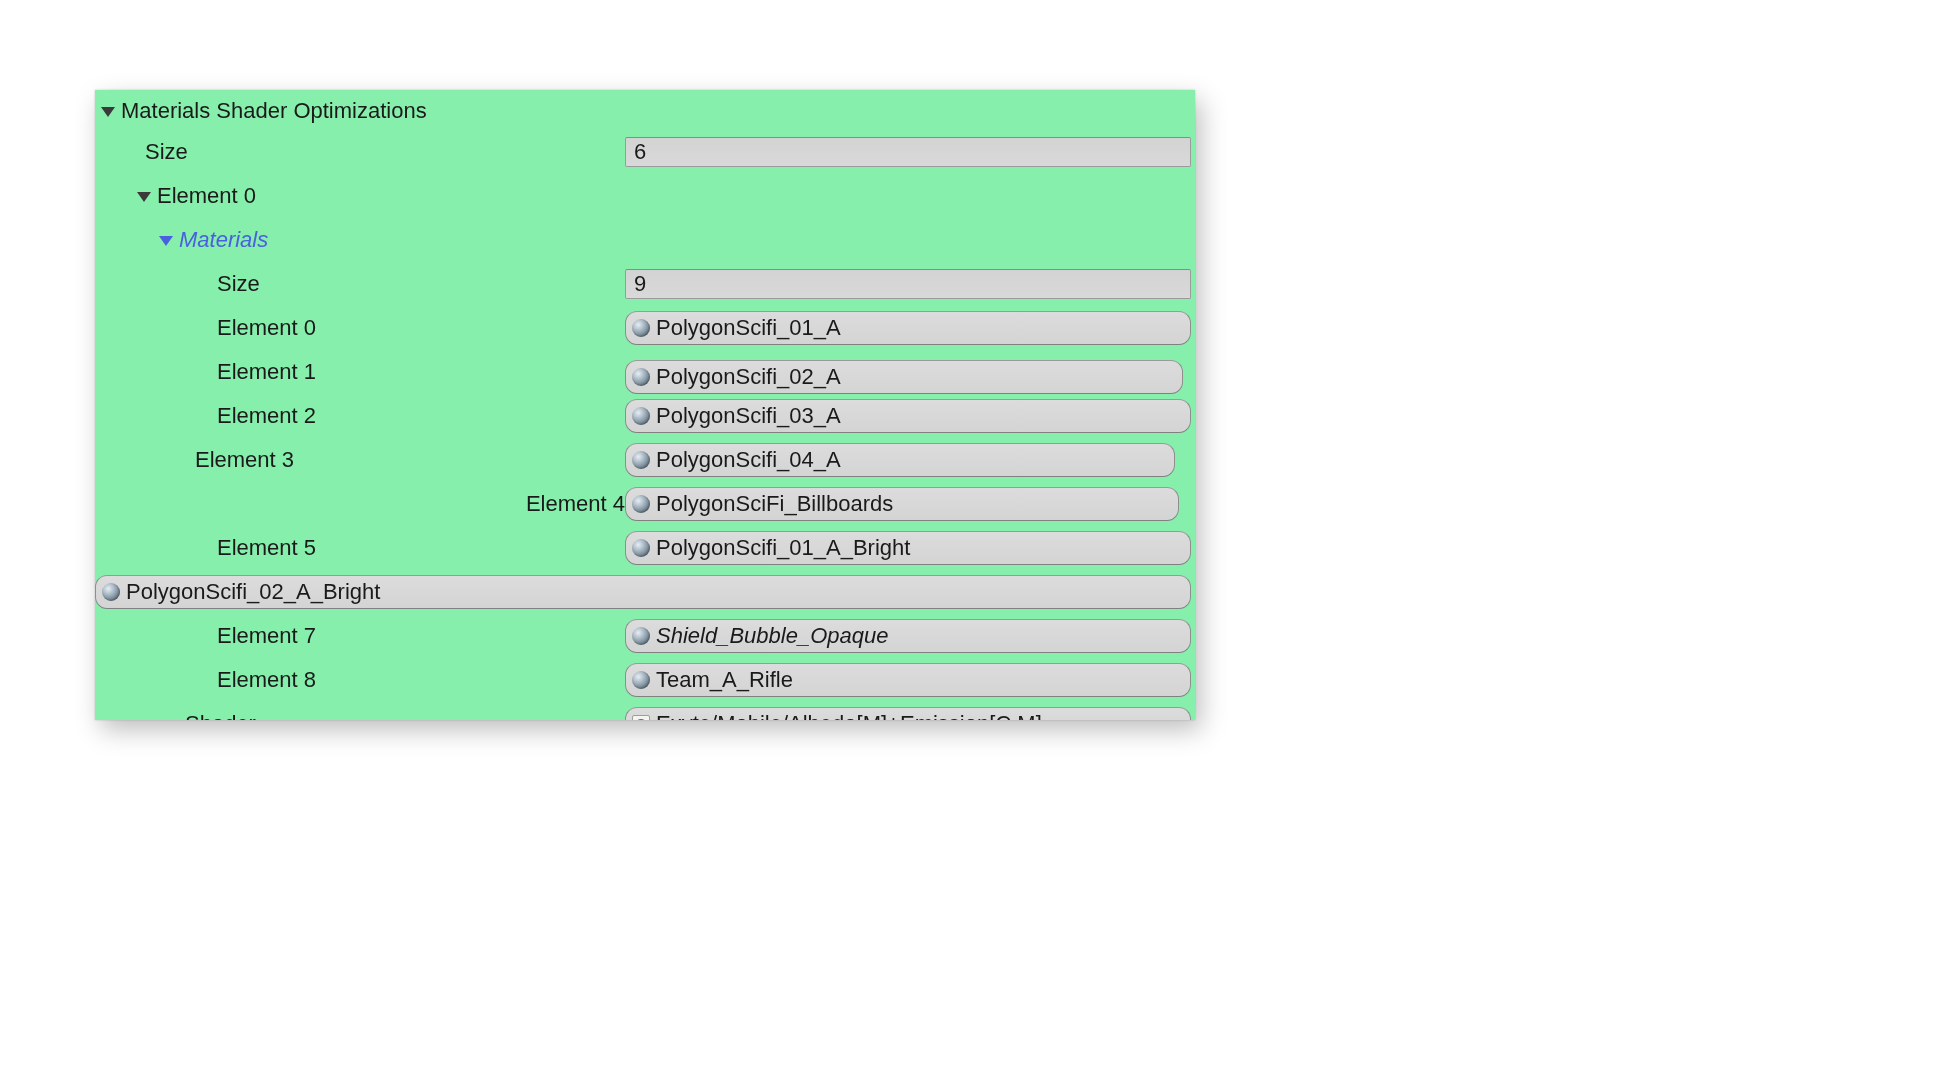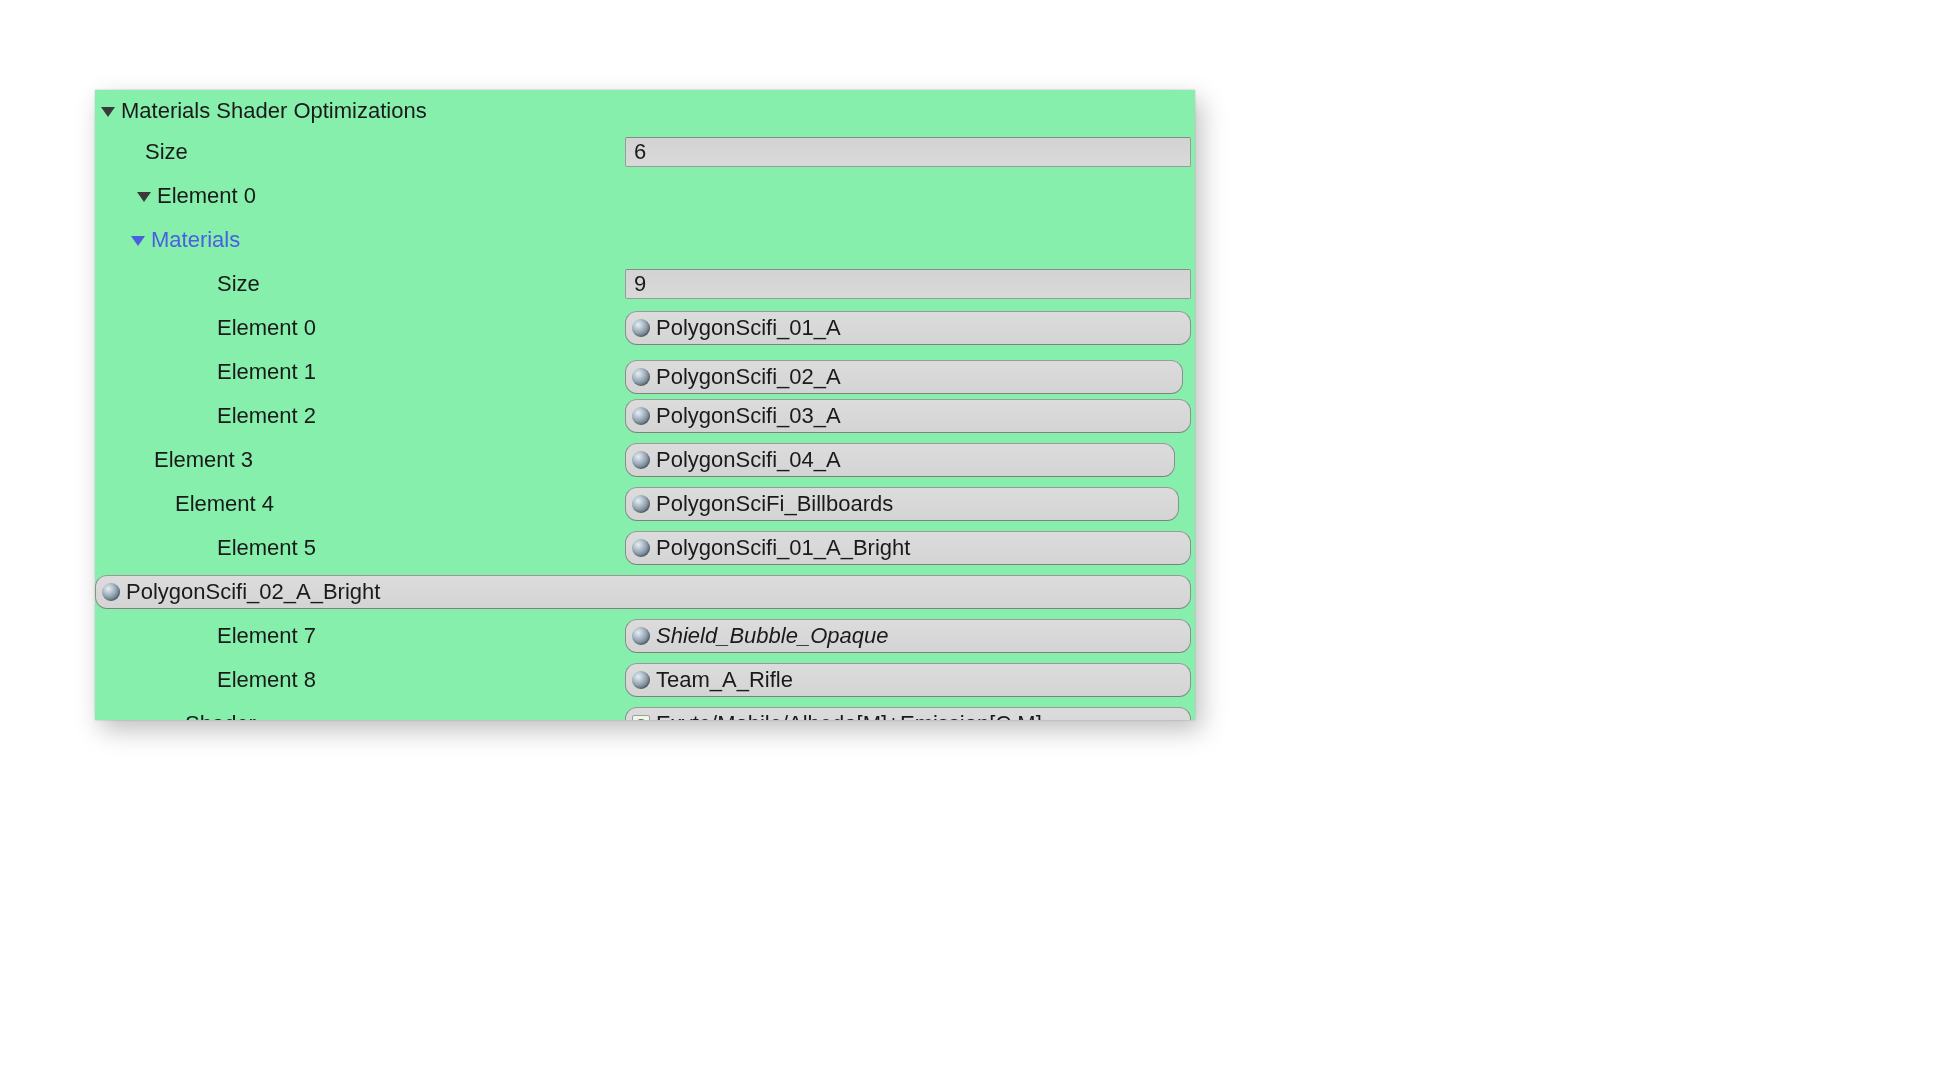--- a/index.html
+++ b/index.html
@@ -129,21 +129,21 @@
         <span>6</span>
       </div>
     </div>
   </div>
 
   <div class="row" style="padding-left:42px;">
     <span class="foldout-arrow"></span>
     <span>Element 0</span>
   </div>
 
-  <div class="row" style="padding-left:36px;">
+  <div class="row" style="padding-left:64px;font-style:italic;">
     <span class="foldout-arrow" style="border-top-color:#4a5fe0;"></span>
     <span class="materials-label">Materials</span>
   </div>
 
   <div class="row">
     <div class="labelcell" style="padding-left:122px;">
       <span>Size</span>
     </div>
     <div class="valuecell" style="padding-right:4px;">
       <div class="textfield">
@@ -181,32 +181,32 @@
           <span>Element 2</span>
         </div>
       <div class="valuecell" style="padding-right:4px;">
           <div class="objfield">
             <span class="mat-icon"></span>
             <span>PolygonScifi_03_A</span>
           </div>
         </div>
     </div>
     <div class="row">
-      <div class="labelcell" style="padding-left:59px;text-align:right;">
+      <div class="labelcell" style="padding-left:100px;text-align:right;">
           <span>Element 3</span>
         </div>
       <div class="valuecell" style="padding-right:20px;">
           <div class="objfield">
             <span class="mat-icon"></span>
             <span>PolygonScifi_04_A</span>
           </div>
         </div>
     </div>
     <div class="row">
-      <div class="labelcell" style="padding-left:80px;">
+      <div class="labelcell" style="padding-left:80px;justify-content:flex-end;">
           <span>Element 4</span>
         </div>
       <div class="valuecell" style="padding-right:16px;">
           <div class="objfield">
             <span class="mat-icon"></span>
             <span>PolygonSciFi_Billboards</span>
           </div>
         </div>
     </div>
     <div class="row">

